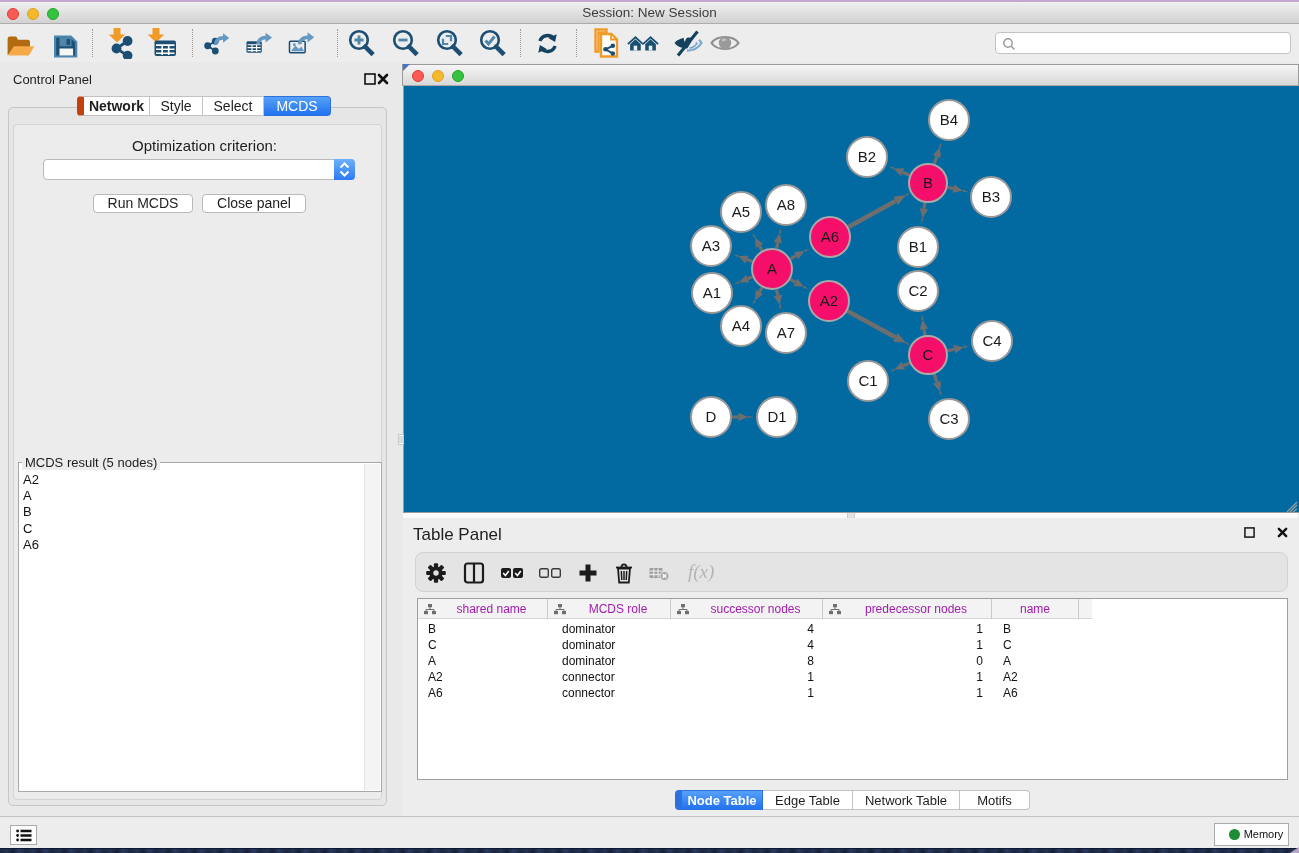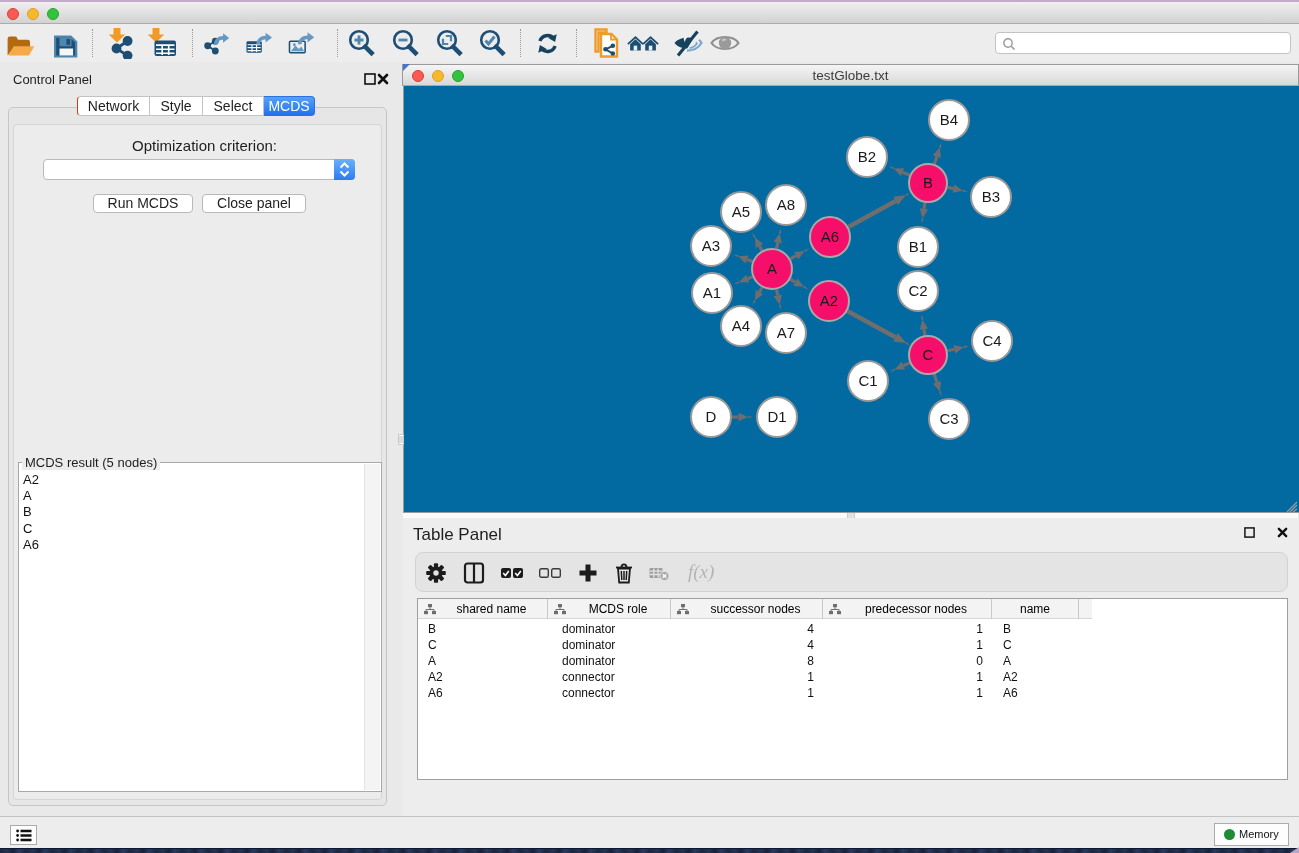--- a/index.html
+++ b/index.html
@@ -24,21 +24,21 @@
 .tbsep { position:absolute; top:5px; height:28px; width:0; border-left:1px dotted #9a9a9a; }
 .tbi { position:absolute; top:3px; width:32px; height:32px; }
 #searchbox { position:absolute; left:995px; top:8px; width:296px; height:22px; background:#fff; border:1px solid #c3c3c3; border-radius:4px; }
 
 
 #cpanel { left:0; top:62px; width:393px; height:754px; background:#e9e9e9; }
 #cpanel .hdr { position:absolute; left:13px; top:10px; font-size:13px; color:#1e1e1e; }
 .winbtn { position:absolute; top:11px; }
 #tabrow { position:absolute; left:77px; top:34px; height:20px; display:flex; font-size:14px; color:#1e1e1e; }
 .tab { background:#fff; border:1px solid #c3c3c3; border-left:none; line-height:19px; text-align:center; }
-.tab.first { border-left:1px solid #c2410c; border-radius:4px 0 0 4px; }
+.tab.first { border-left:7px solid #c2410c; border-radius:4px 0 0 4px;font-weight:bold; }
 .tab.last { border-radius:0 4px 4px 0; }
 .tab.sel { background:linear-gradient(#57a1f8,#2172f0); color:#fff; border-color:#2b72e0; }
 #tabpane { position:absolute; left:8px; top:45px; width:379px; height:699px; border:1px solid #c6c6c6; border-radius:5px; background:#e6e6e6; }
 #innerpane { position:absolute; left:13px; top:62px; width:369px; height:676px; border:1px solid #d4d4d4; border-radius:4px; background:#ececec; }
 #optlabel { position:absolute; left:8px; width:393px; top:75px; text-align:center; font-size:15px; color:#1e1e1e; }
 #dropdown { position:absolute; left:43px; top:97px; width:312px; height:21px; background:#fff; border:1px solid #b9b9b9; border-radius:4px; font-size:14.5px; color:#1e1e1e; }
 #dropdown .txt { position:absolute; left:0; right:20px; top:2px; text-align:center; }
 #dropdown .stepper { position:absolute; right:-1px; top:-1px; width:21px; height:21px; background:linear-gradient(#6cb0fa,#2d7bf4); border-radius:0 4px 4px 0; }
 .btn { position:absolute; top:132px; height:19px; background:#fff; border:1px solid #b9b9b9; border-radius:4px; font-size:14px; color:#1e1e1e; text-align:center; line-height:17px; }
 #groupbox { position:absolute; left:18px; top:400px; width:364px; height:330px; background:#fff; border:1px solid #a8a8a8; }
@@ -49,38 +49,39 @@
 
 #gwin { left:403px; top:86px; width:921px; height:427px; background:#0369a1; border:1px solid #9a9a9a; border-top:none; }
 #gtitle { position:absolute; left:402px; top:64px; width:897px; height:22px; background:linear-gradient(#f5f5f5,#d8d8d8); border:1px solid #9a9a9a; border-bottom:1px solid #a8a8a8; }
 #gtitle .title { position:absolute; left:0; right:0; top:3px; text-align:center; font-size:13.5px; color:#3c3c3c; }
 
 
 #tpanel { left:403px; top:518px; width:896px; height:298px; background:#ededed; }
 #tpanel .hdr { position:absolute; left:10px; top:7px; font-size:17px; color:#1e1e1e; }
 #ttoolbar { position:absolute; left:12px; top:34px; width:873px; height:40px; background:#e4e4e4; border:1px solid #d2d2d2; border-radius:8px; }
 #ttable { position:absolute; left:14px; top:80px; width:871px; height:182px; background:#fff; border:1px solid #9f9f9f; }
-#thead { position:absolute; left:0; top:0; width:674px; height:20px; background:#f3f3f3; border-bottom:1px solid #d6d6d6; font-size:12px; color:#000000; }
+#thead { position:absolute; left:0; top:0; width:674px; height:20px; background:#f3f3f3; border-bottom:1px solid #d6d6d6; font-size:12px; color:#a21caf; }
 .thcell { position:absolute; top:0; height:20px; border-right:1px solid #c9c9c9; }
 .thcell .lbl { position:absolute; left:0; right:0; top:3px; text-align:center; }
 .trow { position:absolute; font-size:12px; color:#111; height:16px; }
 #btabs { position:absolute; left:272px; top:272px; height:20px; display:flex; font-size:13px; color:#1e1e1e; }
 
 
-#statusbar { left:0; top:816px; width:1299px; height:32px; background:#ededed; border-top:1px solid #c2c2c2; }
+#statusbar { left:0; top:816px; width:1299px; height:32px; background:#ededed; border-top:1px solid #c2c2c2;text-align:center; }
 #listbtn { position:absolute; left:10px; top:8px; width:27px; height:20px; background:#fdfdfd; border:1px solid #ababab; }
 #membtn { position:absolute; left:1214px; top:6px; width:75px; height:23px; background:#fdfdfd; border:1px solid #ababab; font-size:11px; color:#111; }
 </style>
 </head>
 <body>
 <div class="abs" id="deskTop"></div>
 <div class="abs" id="titlebar">
   <div class="tl r" style="left:7px;"></div>
   <div class="tl y" style="left:27px;"></div>
   <div class="tl g" style="left:47px;"></div>
+  <div class="title">Session: New Session</div>
 </div>
 <div class="abs" id="toolbar">
   <div class="tbsep" style="left:92px;"></div>
     <div class="tbsep" style="left:192px;"></div>
     <div class="tbsep" style="left:337px;"></div>
     <div class="tbsep" style="left:520px;"></div>
     <div class="tbsep" style="left:576px;"></div>
   <svg class="tbi" style="left:4px;" width="32" height="32" viewBox="0 0 32 32">
       <path d="M3.6 28.4 V11.8 q0 -2.3 2.3 -2.3 h5.2 q1.4 0 1.9 1.3 l0.9 2 h9.8 q2.3 0 2.3 2.3 v5.3 h-16 z" fill="#b26a10"></path>
       <path d="M4.3 28.4 L9.7 19.2 H30.3 L24.9 28.4 z" fill="#f5a947"></path>
@@ -221,21 +222,21 @@
     </svg>
   <svg class="winbtn" style="left:377px;" width="12" height="12" viewBox="0 0 12 12">
       <path d="M2 2 L10 10 M10 2 L2 10" stroke="#111" stroke-width="2.6" stroke-linecap="round"></path>
     </svg>
   <div id="tabpane"></div>
   <div id="innerpane"></div>
   <div id="tabrow">
     <div class="tab first" style="width:73px;">Network</div>
     <div class="tab" style="width:53px;">Style</div>
     <div class="tab" style="width:61px;">Select</div>
-    <div class="tab sel last" style="width:51px;">MCDS</div>
+    <div class="tab sel last" style="width:67px;">MCDS</div>
   </div>
   <div id="optlabel">Optimization criterion:</div>
   <div id="dropdown">
     <div class="stepper">
       <svg width="21" height="21" viewBox="0 0 21 21">
           <path d="M6.5 8.5 L10.5 4.5 L14.5 8.5" fill="none" stroke="#fff" stroke-width="2"></path>
           <path d="M6.5 12.5 L10.5 16.5 L14.5 12.5" fill="none" stroke="#fff" stroke-width="2"></path>
         </svg>
     </div>
   </div>
@@ -247,21 +248,20 @@
   <div id="groupbox2" style="position:absolute;left:19px;top:401px;width:362px;height:328px;background:#fff;">
     <div id="scrolltrack"></div>
     <div id="mcdslist">A2<br>A<br>B<br>C<br>A6</div>
   </div>
 </div>
 
 <div class="abs" id="gtitle">
   <div class="tl r" style="left:9px; top:5px;"></div>
   <div class="tl y" style="left:29px; top:5px;"></div>
   <div class="tl g" style="left:49px; top:5px;"></div>
-  <div class="title">testGlobe.txt</div>
 </div>
 <div class="abs" id="gwin">
   <svg width="893" height="426" viewBox="403 86 893 426" style="position:absolute;left:0;top:0;">
 <line x1="751.5" y1="276.8" x2="746.7" y2="278.7" stroke="#6e6e6e" stroke-width="3.2"></line>
 <polygon points="737.9,282.2 745.2,274.8 748.3,282.6" fill="#6e6e6e"></polygon>
 <polygon points="732.8,284.3 737.5,281.2 738.3,283.3" fill="#6e6e6e"></polygon>
 <line x1="751.4" y1="261.6" x2="746.0" y2="259.6" stroke="#6e6e6e" stroke-width="3.2"></line>
 <polygon points="737.1,256.2 747.5,255.6 744.5,263.6" fill="#6e6e6e"></polygon>
 <polygon points="732.0,254.3 737.5,255.2 736.7,257.3" fill="#6e6e6e"></polygon>
 <line x1="761.0" y1="287.4" x2="758.4" y2="292.2" stroke="#6e6e6e" stroke-width="3.2"></line>
@@ -502,20 +502,26 @@
         <span style="position:absolute;left:585px;">A2</span>
       </div>
     <div class="trow" style="left:0;top:87px;width:661px;">
         <span style="position:absolute;left:10px;">A6</span>
         <span style="position:absolute;left:144px;">connector</span>
         <span style="position:absolute;right:265px;">1</span>
         <span style="position:absolute;right:96px;">1</span>
         <span style="position:absolute;left:585px;">A6</span>
       </div>
   </div>
+  <div id="btabs">
+    <div class="tab first sel" style="width:88px;">Node Table</div>
+    <div class="tab" style="width:90px;">Edge Table</div>
+    <div class="tab" style="width:107px;">Network Table</div>
+    <div class="tab last" style="width:70px;">Motifs</div>
+  </div>
 </div>
 
 <div class="abs" id="statusbar">
   <div id="listbtn">
       <svg style="position:absolute;left:5px;top:3px;" width="16" height="13" viewBox="0 0 16 13">
  <circle cx="1.6" cy="2" r="1.4" fill="#111"></circle>
         <circle cx="1.6" cy="6.5" r="1.4" fill="#111"></circle>
         <circle cx="1.6" cy="11" r="1.4" fill="#111"></circle>
  <path d="M4.5 2 h11 M4.5 6.5 h11 M4.5 11 h11" stroke="#111" stroke-width="2.4"></path>
       </svg>

